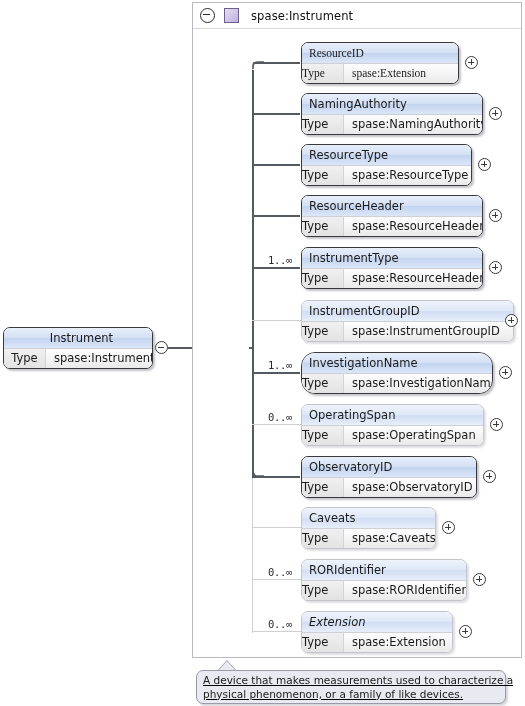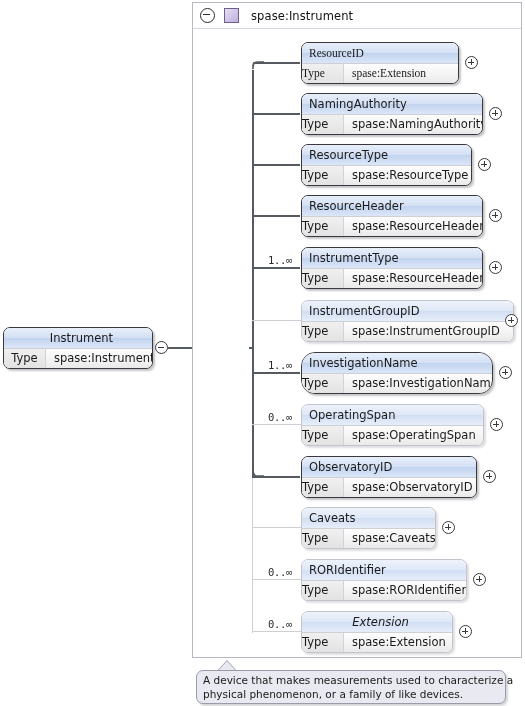--- a/index.html
+++ b/index.html
@@ -69,21 +69,21 @@
   .node .nm{
     height:20px;line-height:20px;
     padding-left:7px;
     font-size:11.5px;color:#1a1a1a;
     background:linear-gradient(to bottom,#e8effa 0%,#d4e0f4 48%,#c3d4ef 52%,#dbe6f8 100%);
     white-space:nowrap;overflow:hidden;
   }
   .node.opt .nm{
     background:linear-gradient(to bottom,#eef3fb 0%,#dfe8f7 48%,#d2def3 52%,#e6eefa 100%);
   }
-  .node.abstract .nm{font-style:italic;text-align:center;}
+  .node.abstract .nm{font-style:italic;}
   .node .rowb{
     height:20px;display:flex;align-items:stretch;
     background:linear-gradient(to bottom,#fdfdfd 0%,#f2f2f2 60%,#e8e8e8 100%);
     border-top:1px solid #cfcfd6;
   }
   .node .lbl{
     width:42px;flex:0 0 auto;
     line-height:19px;
     font-size:11.5px;color:#1a1a1a;
     background:linear-gradient(to bottom,#f0f0f0 0%,#e2e2e2 100%);
@@ -154,20 +154,21 @@
   
   .anno{
     position:absolute;left:196px;top:670px;
     width:310px;height:34px;
     border:1px solid #9a9aa8;
     border-radius:7px;
     background:#e9e9f1;
     box-sizing:border-box;
     padding:3px 6px 0 6px;
     box-shadow:2px 2px 2px rgba(120,120,130,.3);
+    text-decoration:underline;
   }
   .anno div{
     font-size:10.5px;line-height:13.5px;color:#1a1a1a;white-space:nowrap;
   }
   .anno-tip{
     position:absolute;left:218px;top:661px;
     width:0;height:0;
     border-left:9px solid transparent;
     border-right:9px solid transparent;
     border-bottom:10px solid #e9e9f1;

